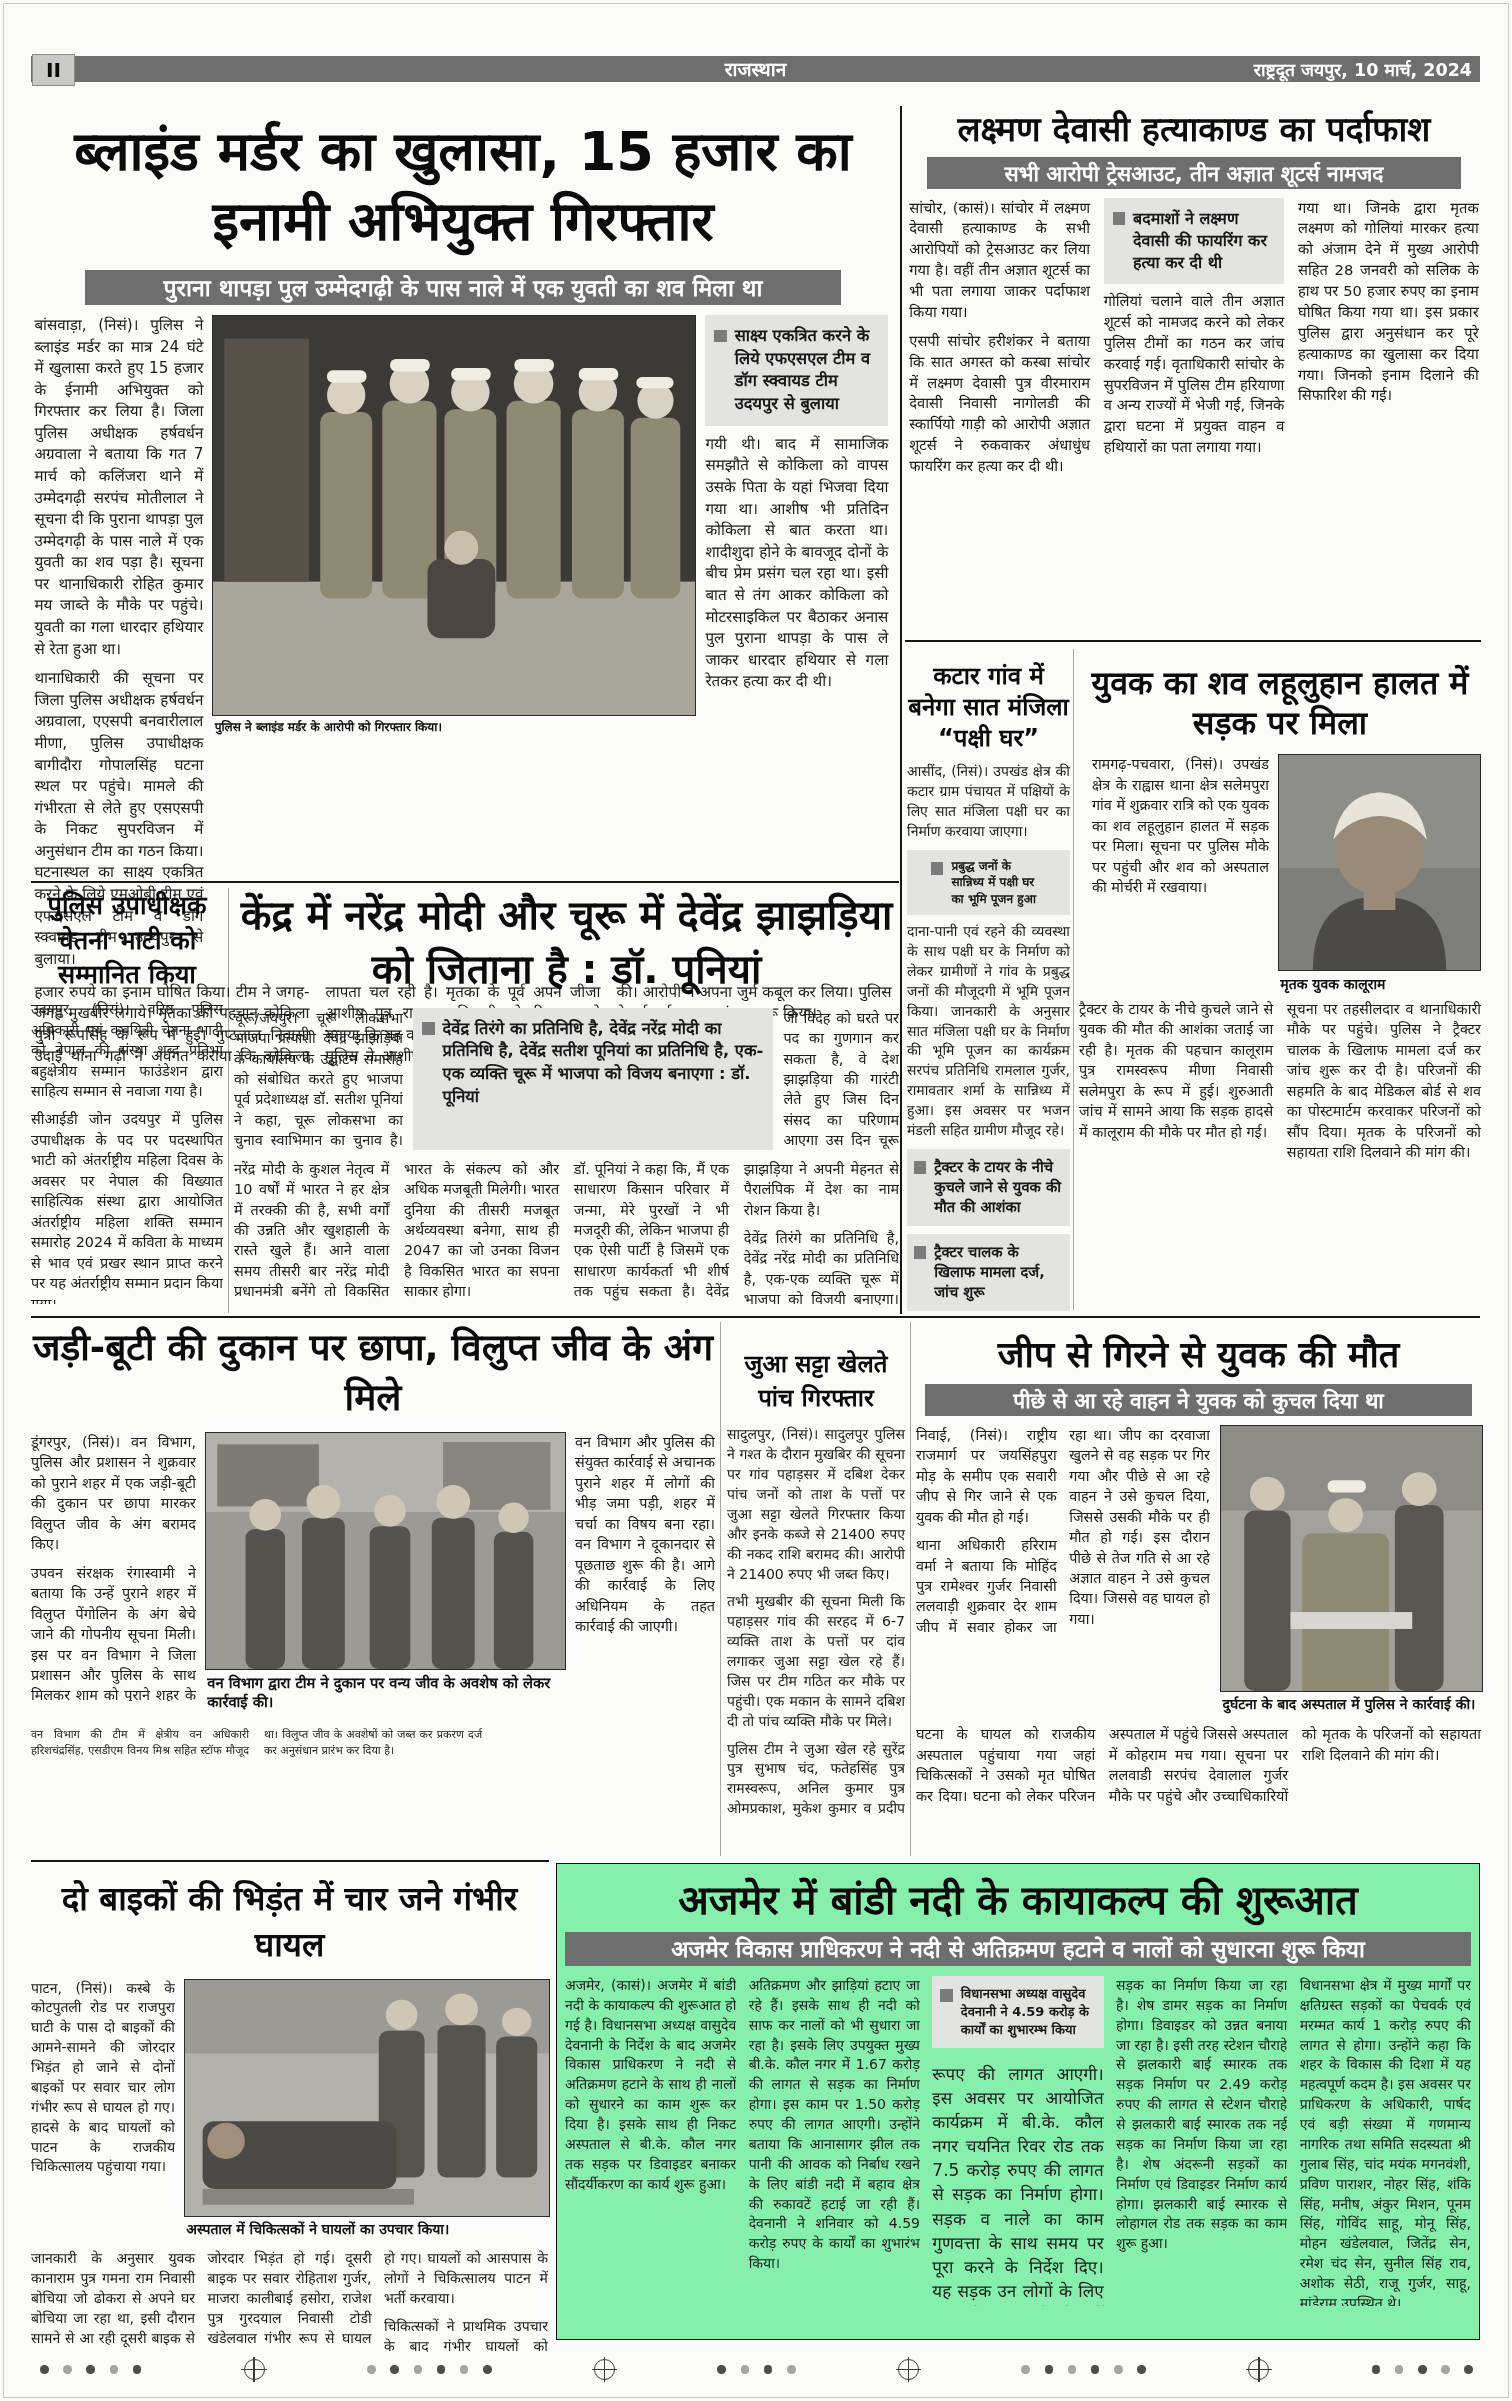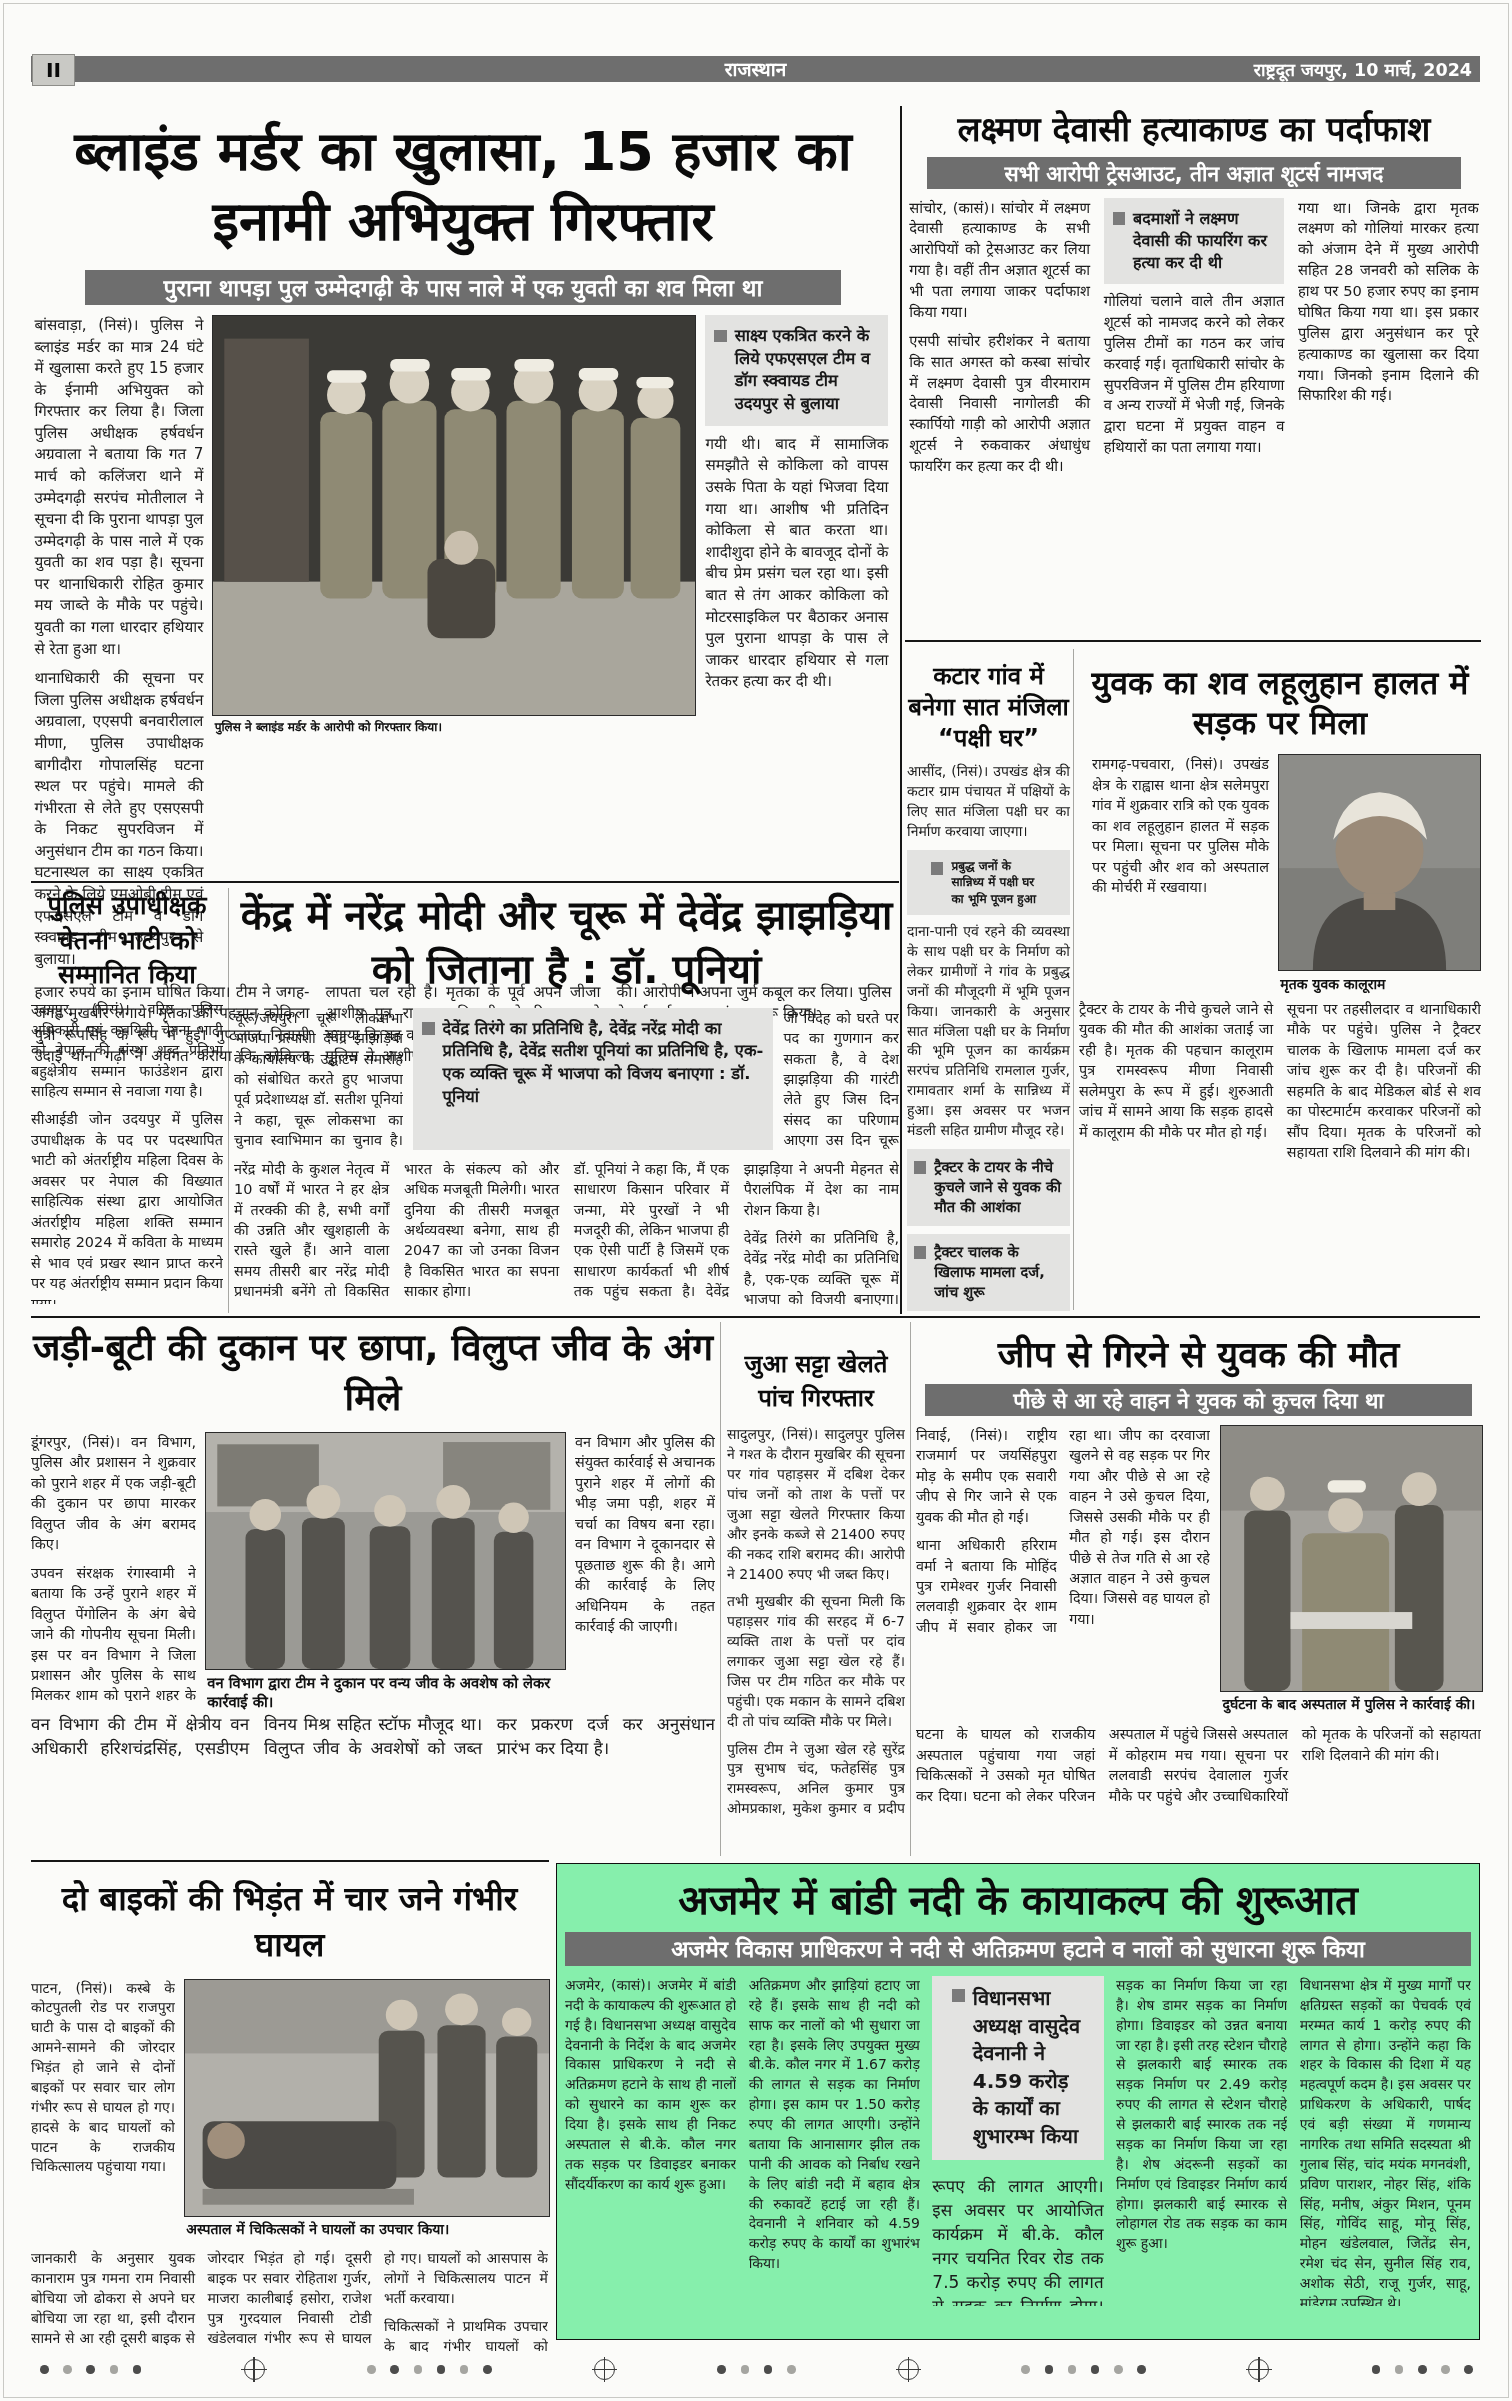--- a/index.html
+++ b/index.html
@@ -254,21 +254,21 @@
               <circle cx="545" cy="150" r="27"></circle>
             </g>
           </svg>
         </div>
         <div class="caption" style="font-size:14.7px;">वन विभाग द्वारा टीम ने दुकान पर वन्य जीव के अवशेष को लेकर कार्रवाई की।</div>
       </div>
       <div class="body-text" style="flex:1;font-size:14.4px;height:269px;overflow:hidden;">
         <p>वन विभाग और पुलिस की संयुक्त कार्रवाई से अचानक पुराने शहर में लोगों की भीड़ जमा पड़ी, शहर में चर्चा का विषय बना रहा। वन विभाग ने दूकानदार से पूछताछ शुरू की है। आगे की कार्रवाई के लिए अधिनियम के तहत कार्रवाई की जाएगी।</p>
       </div>
     </div>
-    <div class="body-text" style="margin-top:1px;column-count:3;column-gap:14.7px;font-size:17px;height:130px;overflow:hidden;">
+    <div class="body-text" style="margin-top:16px;column-count:3;column-gap:14.7px;font-size:11px;height:130px;overflow:hidden;">
       <p>वन विभाग की टीम में क्षेत्रीय वन अधिकारी हरिशचंद्रसिंह, एसडीएम विनय मिश्र सहित स्टॉफ मौजूद था। विलुप्त जीव के अवशेषों को जब्त कर प्रकरण दर्ज कर अनुसंधान प्रारंभ कर दिया है।</p>
     </div>
   </div>
 
   <div class="section" style="left:727px;top:1322px;width:178px;height:535px;">
     <div class="headline" style="font-size:24px;line-height:1.4;padding-top:26px;">जुआ सट्टा खेलते पांच गिरफ्तार</div>
     <div class="body-text" style="font-size:14px;margin-top:10.2px;height:395px;overflow:hidden;">
       <p>सादुलपुर, (निसं)। सादुलपुर पुलिस ने गश्त के दौरान मुखबिर की सूचना पर गांव पहाड़सर में दबिश देकर पांच जनों को ताश के पत्तों पर जुआ सट्टा खेलते गिरफ्तार किया और इनके कब्जे से 21400 रुपए की नकद राशि बरामद की। आरोपी ने 21400 रुपए भी जब्त किए।</p>
       <p>तभी मुखबीर की सूचना मिली कि पहाड़सर गांव की सरहद में 6-7 व्यक्ति ताश के पत्तों पर दांव लगाकर जुआ सट्टा खेल रहे हैं। जिस पर टीम गठित कर मौके पर पहुंची। एक मकान के सामने दबिश दी तो पांच व्यक्ति मौके पर मिले।</p>
       <p>पुलिस टीम ने जुआ खेल रहे सुरेंद्र पुत्र सुभाष चंद, फतेहसिंह पुत्र रामस्वरूप, अनिल कुमार पुत्र ओमप्रकाश, मुकेश कुमार व प्रदीप कुमार को गिरफ्तार किया। आरोपियों के विरुद्ध जुआ अधिनियम की धारा 13 के तहत प्रकरण दर्ज कर अनुसंधान प्रारंभ कर दिया है।</p>
@@ -349,21 +349,21 @@
     <div class="headline" style="font-size:40px;line-height:1.1;padding-top:13.6px;">अजमेर में बांडी नदी के कायाकल्प की शुरूआत</div>
     <div class="kicker" style="margin:10.2px 8px 0;height:34px;font-size:22.6px;">अजमेर विकास प्राधिकरण ने नदी से अतिक्रमण हटाने व नालों को सुधारना शुरू किया</div>
     <div style="display:flex;gap:12.4px;margin-top:10.2px;padding:0 8px;">
       <div class="body-text" style="flex:1;font-size:14px;height:330px;overflow:hidden;">
         <p>अजमेर, (कासं)। अजमेर में बांडी नदी के कायाकल्प की शुरूआत हो गई है। विधानसभा अध्यक्ष वासुदेव देवनानी के निर्देश के बाद अजमेर विकास प्राधिकरण ने नदी से अतिक्रमण हटाने के साथ ही नालों को सुधारने का काम शुरू कर दिया है। इसके साथ ही निकट अस्पताल से बी.के. कौल नगर तक सड़क पर डिवाइडर बनाकर सौंदर्यीकरण का कार्य शुरू हुआ।</p>
       </div>
       <div class="body-text" style="flex:1;font-size:14px;height:330px;overflow:hidden;">
         <p>अतिक्रमण और झाड़ियां हटाए जा रहे हैं। इसके साथ ही नदी को साफ कर नालों को भी सुधारा जा रहा है। इसके लिए उपयुक्त मुख्य बी.के. कौल नगर में 1.67 करोड़ की लागत से सड़क का निर्माण होगा। इस काम पर 1.50 करोड़ रुपए की लागत आएगी। उन्होंने बताया कि आनासागर झील तक पानी की आवक को निर्बाध रखने के लिए बांडी नदी में बहाव क्षेत्र की रुकावटें हटाई जा रही हैं। देवनानी ने शनिवार को 4.59 करोड़ रुपए के कार्यों का शुभारंभ किया।</p>
       </div>
       <div style="flex:1;height:330px;overflow:hidden;">
-        <div class="inset" style="font-size:20px;padding:9px 20px;">
+        <div class="inset" style="font-size:13px;padding:9px 8px;">
           <span class="sq"></span>
           <span>विधानसभा अध्यक्ष वासुदेव देवनानी ने 4.59 करोड़ के कार्यों का शुभारम्भ किया</span>
         </div>
         <div class="body-text" style="font-size:17px;margin-top:14px;">
           <p>रूपए की लागत आएगी। इस अवसर पर आयोजित कार्यक्रम में बी.के. कौल नगर चयनित रिवर रोड तक 7.5 करोड़ रुपए की लागत से सड़क का निर्माण होगा। सड़क व नाले का काम गुणवत्ता के साथ समय पर पूरा करने के निर्देश दिए। यह सड़क उन लोगों के लिए राहत लेकर आएगी जो वर्षों से खराब सड़क से परेशान थे।</p>
         </div>
       </div>
       <div class="body-text" style="flex:1;font-size:14px;height:330px;overflow:hidden;">
         <p>सड़क का निर्माण किया जा रहा है। शेष डामर सड़क का निर्माण होगा। डिवाइडर को उन्नत बनाया जा रहा है। इसी तरह स्टेशन चौराहे से झलकारी बाई स्मारक तक सड़क निर्माण पर 2.49 करोड़ रुपए की लागत से स्टेशन चौराहे से झलकारी बाई स्मारक तक नई सड़क का निर्माण किया जा रहा है। शेष अंदरूनी सड़कों का निर्माण एवं डिवाइडर निर्माण कार्य होगा। झलकारी बाई स्मारक से लोहागल रोड तक सड़क का काम शुरू हुआ।</p>
       </div>

